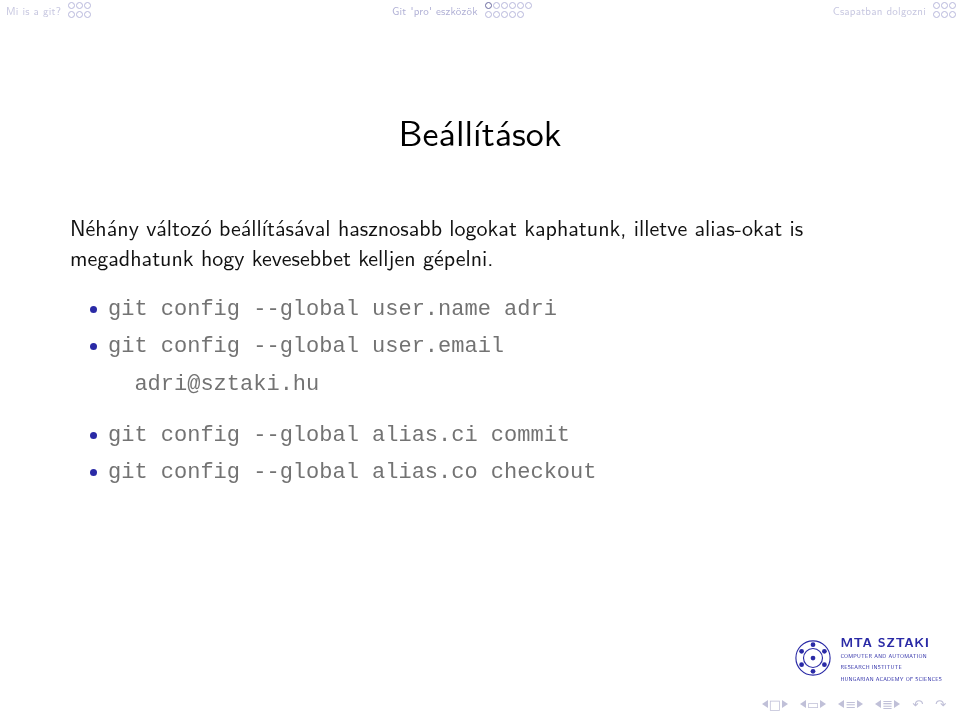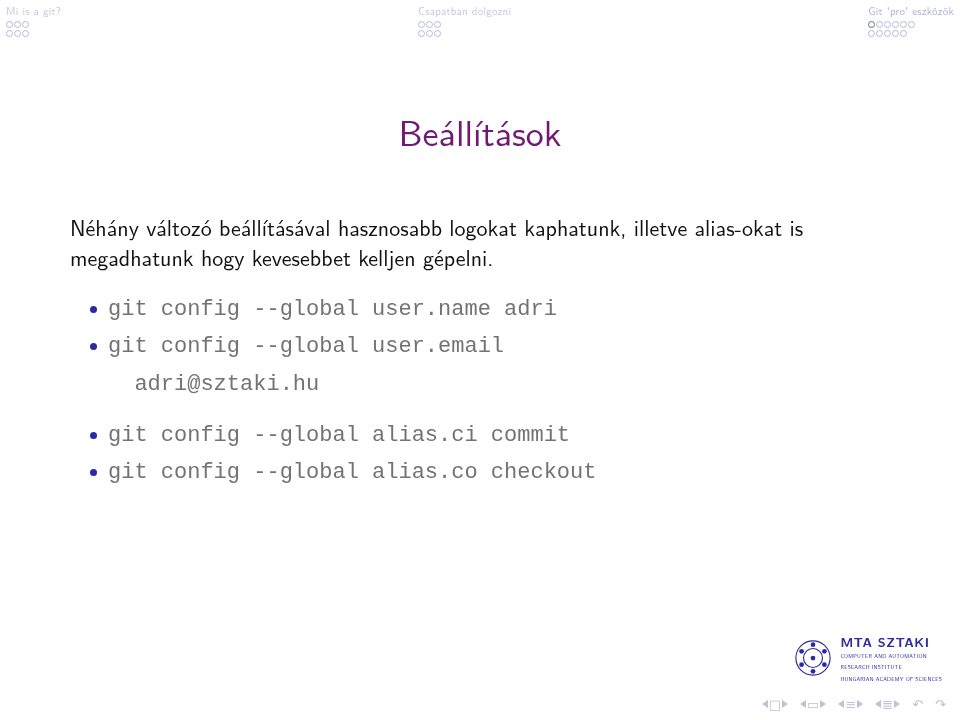--- a/index.html
+++ b/index.html
@@ -6,35 +6,35 @@
   html, body { width: 960px; height: 720px; overflow: hidden; font-family: "Latin Modern Sans", "Lucida Sans", "DejaVu Sans", Arial, sans-serif; }
   body { position: relative; background: #fff; }
 
   
   .topnav {
     position: absolute; top: 0; left: 0; right: 0; height: 44px;
     display: flex; justify-content: space-between;
     padding: 0 4px;
     background: linear-gradient(#fff, #fff);
   }
-  .sec { display: flex; flex-direction: column; gap: 3px; padding-top: 2px; }
+  .sec { display: flex; flex-direction: row; gap: 3px; padding-top: 2px; }
   .sec .label { font-size: 11px; color: #c7c7e0; letter-spacing: .2px; padding: 0 2px; }
   .sec.active .label { color: #b0b0d5; }
   .dotsgrid { display: flex; flex-direction: column; gap: 2px; padding-left: 2px; }
   .dotsrow { display: flex; gap: 1px; }
   .dot { width: 7px; height: 7px; border: 1px solid #b8b8dc; border-radius: 50%; }
   .dot.cur { border-color: #6a6aa0; }
 
   
   .slide {
     position: absolute; top: 44px; left: 0; right: 0; bottom: 40px;
     padding: 60px 70px 0 70px;
   }
   .title {
-    text-align: center; font-size: 36px; color: #701a75; font-weight: 400;
+    text-align: center; font-size: 36px; color: #000000; font-weight: 400;
     margin-bottom: 55px;
   }
   .para {
     font-size: 22px; color: #111; line-height: 1.38; margin-bottom: 18px;
   }
   ul.items { list-style: none; padding-left: 20px; }
   ul.items li {
     position: relative; font-size: 22px; line-height: 1.7; padding-left: 18px;
     font-family: "Courier New", Courier, monospace; color: #737373;
     white-space: pre-wrap;
@@ -83,49 +83,49 @@
           <span class="dot"></span>
           <span class="dot"></span>
         </div>
       <div class="dotsrow">
           <span class="dot"></span>
           <span class="dot"></span>
           <span class="dot"></span>
         </div>
     </div>
   </div>
-  <div class="sec">
-    <span class="label">Csapatban dolgozni</span>
-    <div class="dotsgrid">
-      <div class="dotsrow">
-          <span class="dot"></span>
-          <span class="dot"></span>
-          <span class="dot"></span>
-        </div>
-      <div class="dotsrow">
-          <span class="dot"></span>
-          <span class="dot"></span>
-          <span class="dot"></span>
-        </div>
-    </div>
-  </div>
   <div class="sec active">
     <span class="label">Git 'pro' eszközök</span>
     <div class="dotsgrid">
       <div class="dotsrow">
           <span class="dot cur"></span>
           <span class="dot"></span>
           <span class="dot"></span>
           <span class="dot"></span>
           <span class="dot"></span>
           <span class="dot"></span>
         </div>
       <div class="dotsrow">
           <span class="dot"></span>
           <span class="dot"></span>
+          <span class="dot"></span>
+          <span class="dot"></span>
+          <span class="dot"></span>
+        </div>
+    </div>
+  </div>
+  <div class="sec">
+    <span class="label">Csapatban dolgozni</span>
+    <div class="dotsgrid">
+      <div class="dotsrow">
+          <span class="dot"></span>
+          <span class="dot"></span>
+          <span class="dot"></span>
+        </div>
+      <div class="dotsrow">
           <span class="dot"></span>
           <span class="dot"></span>
           <span class="dot"></span>
         </div>
     </div>
   </div>
 </div>
 
 <div class="slide">
   <h1 class="title">Beállítások</h1>

